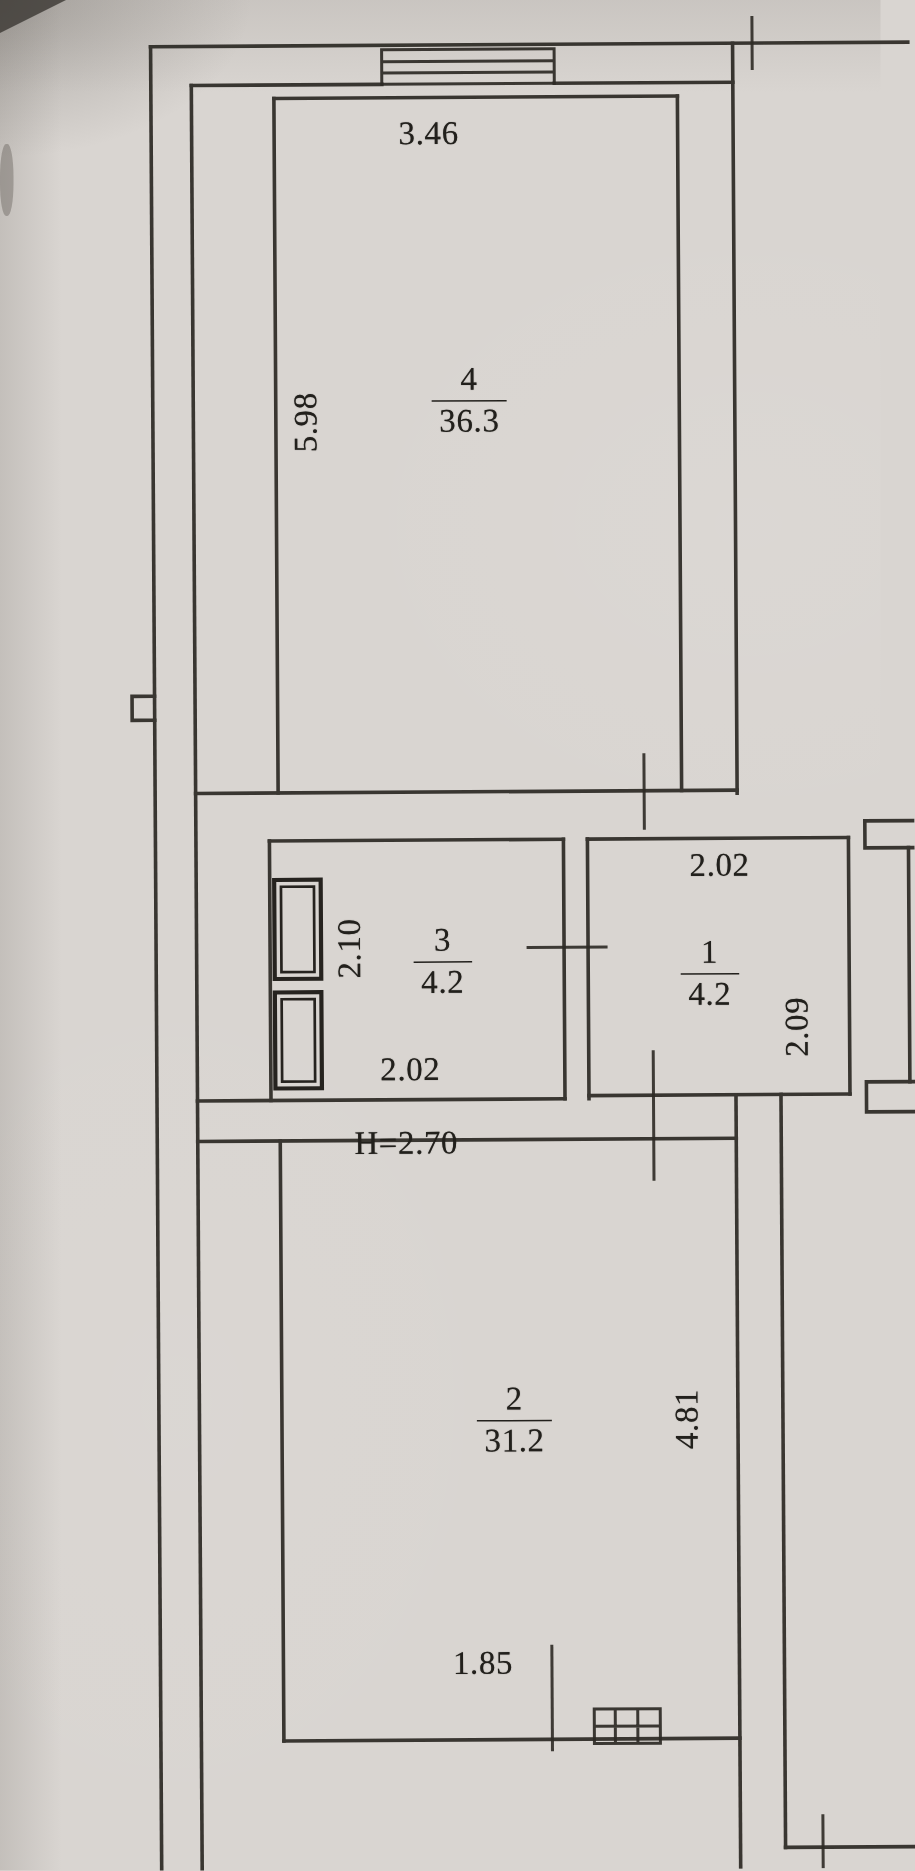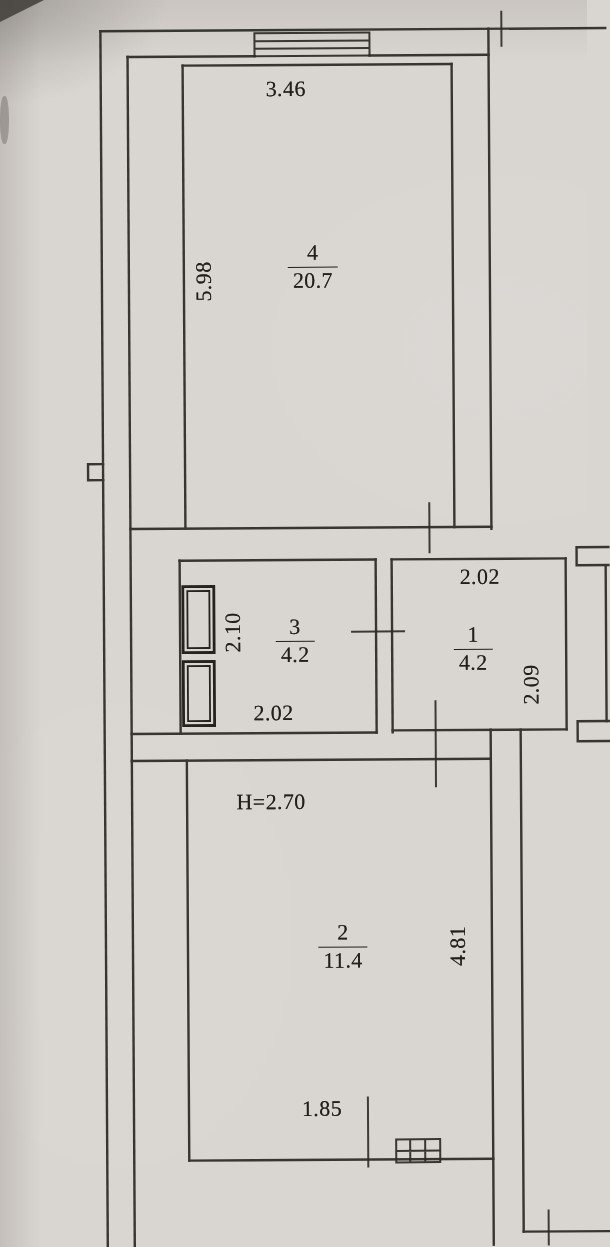--- a/index.html
+++ b/index.html
@@ -111,35 +111,35 @@
         </g>
       </g>
     </svg>
 
     <div class="lbl" style="left:289px;top:89px">3.46</div>
     <div class="vlbl" style="left:206px;top:281px">5.98</div>
     <div class="lbl" style="left:480px;top:578px">2.02</div>
     <div class="vlbl" style="left:233px;top:632px">2.10</div>
     <div class="lbl" style="left:273px;top:713px">2.02</div>
     <div class="vlbl" style="left:531px;top:686px">2.09</div>
-    <div class="lbl" style="left:270px;top:802px">H=2.70</div>
+    <div class="lbl" style="left:270px;top:762px">H=2.70</div>
     <div class="vlbl" style="left:456px;top:947px">4.81</div>
     <div class="lbl" style="left:319px;top:1109px">1.85</div>
 
     <div class="fraction" style="left:315px;top:267px">
       <div class="num">4</div>
-      <div class="den">20.7</div>
+      <div class="den">36.3</div>
     </div>
     <div class="fraction" style="left:295px;top:641px">
       <div class="num">3</div>
       <div class="den">4.2</div>
     </div>
     <div class="fraction" style="left:473px;top:650px">
       <div class="num">1</div>
       <div class="den">4.2</div>
     </div>
     <div class="fraction" style="left:341px;top:947px">
       <div class="num">2</div>
-      <div class="den">11.4</div>
+      <div class="den">31.2</div>
     </div>
 
   </div>
 </div>
 
 </body></html>

